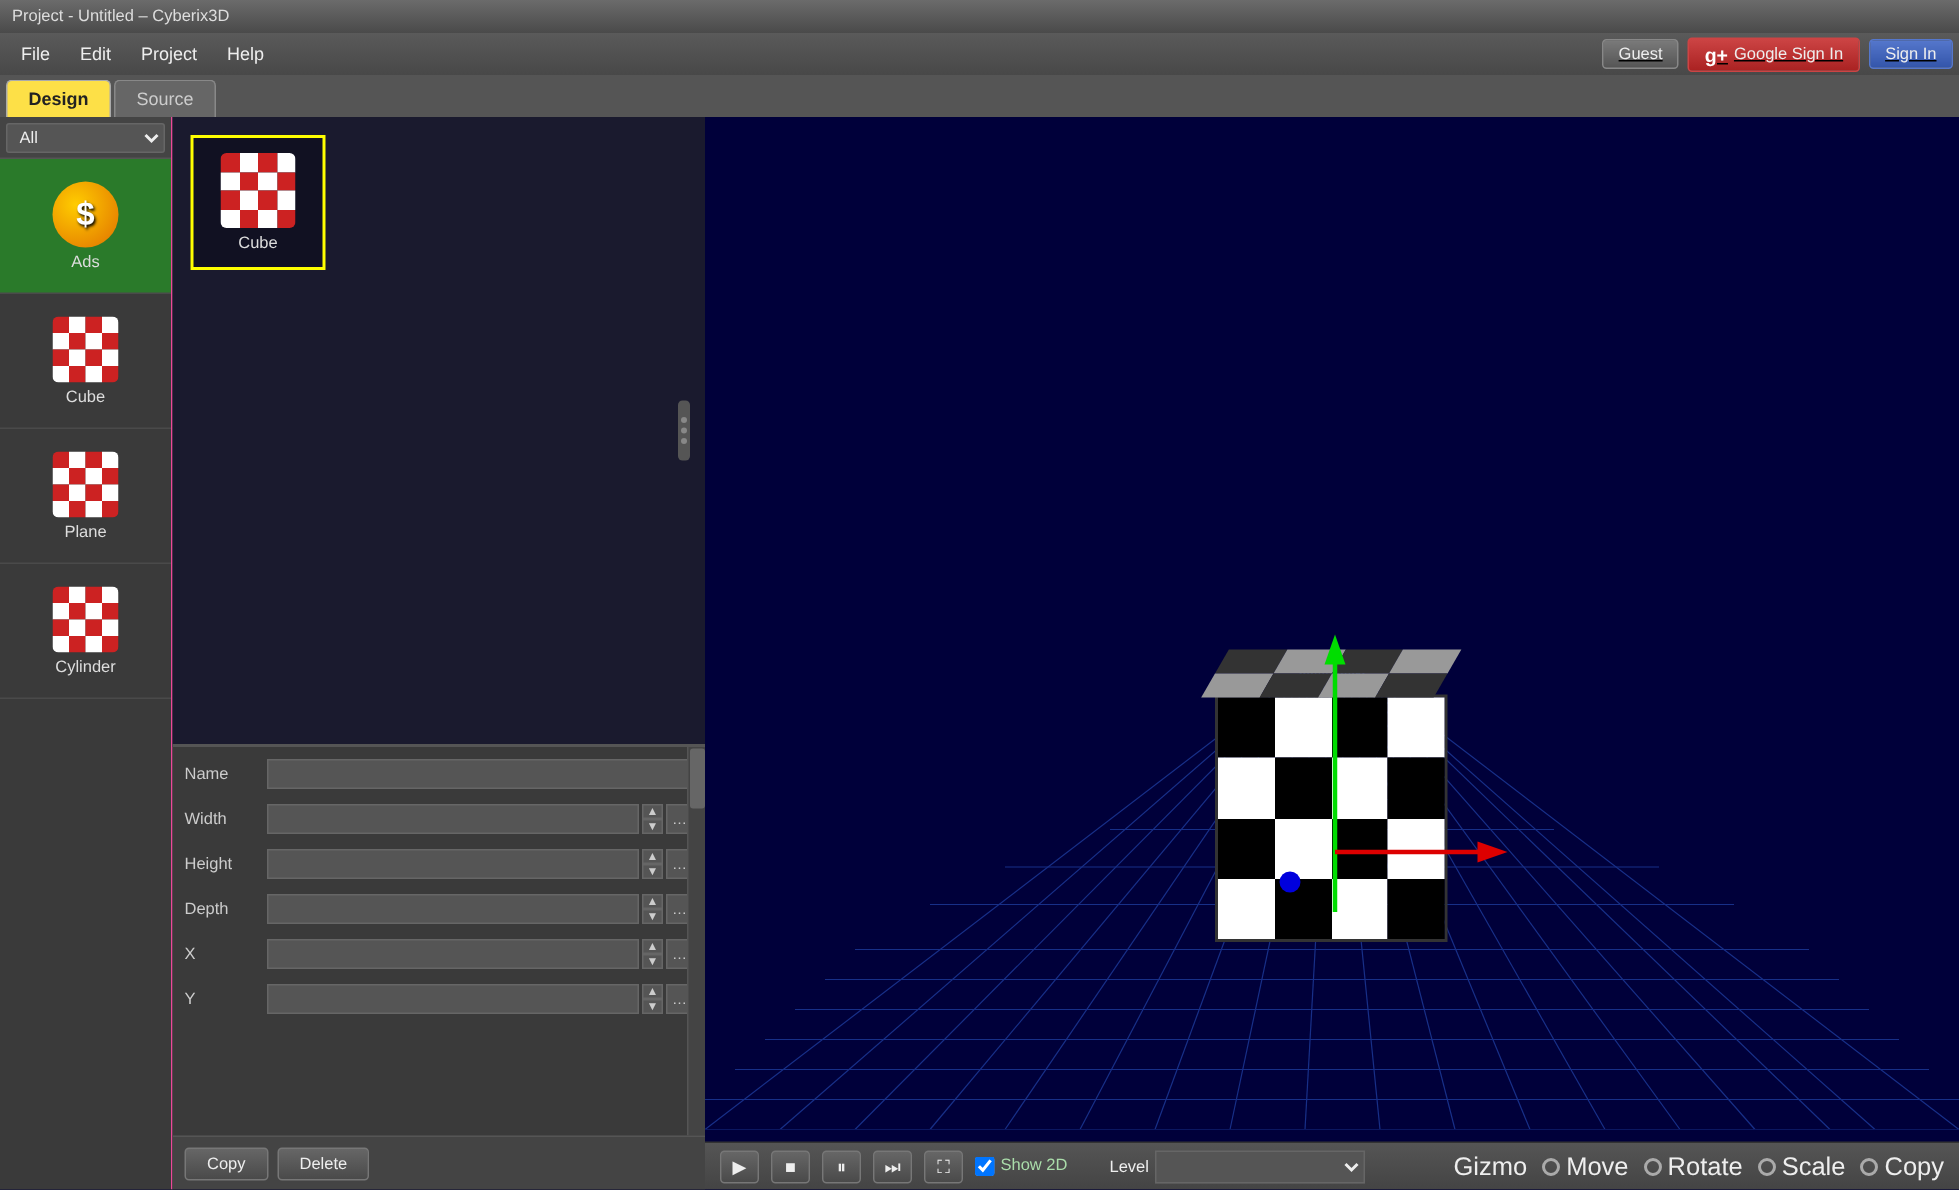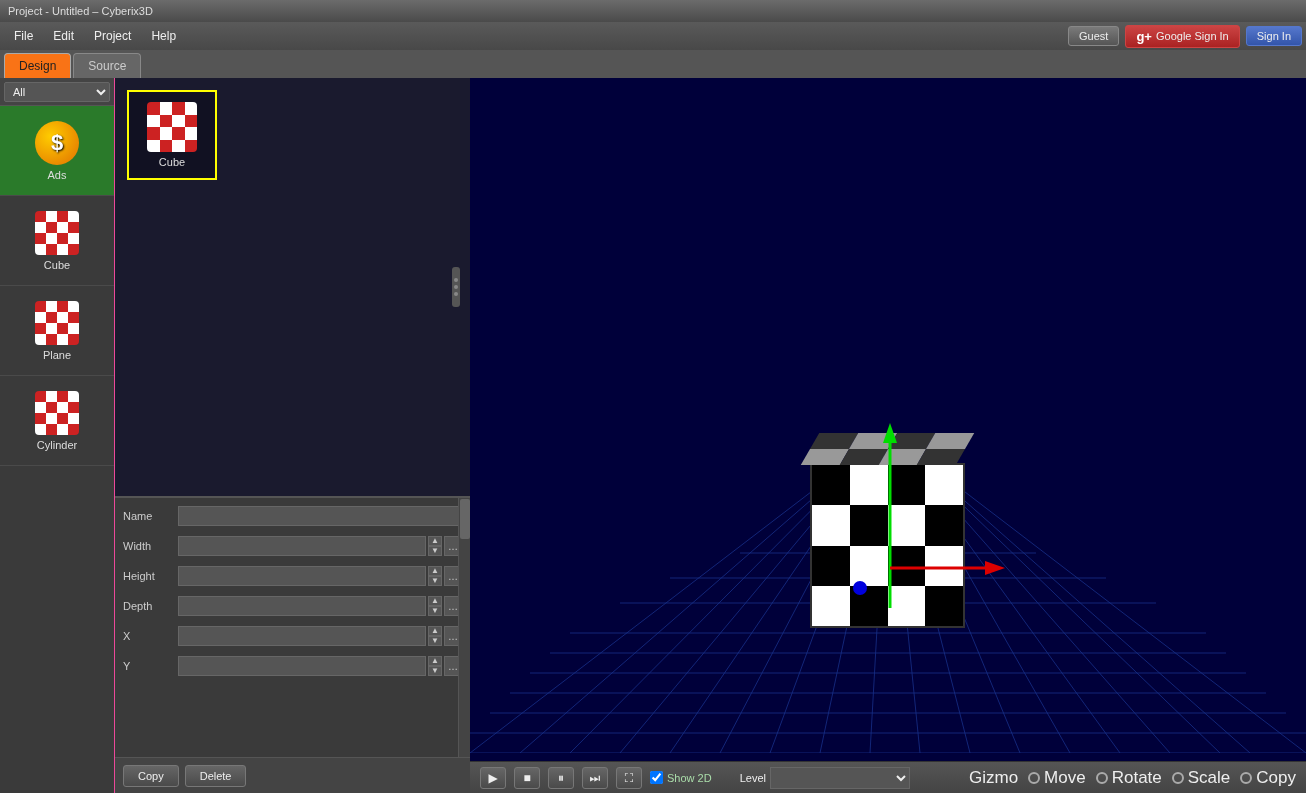--- a/index.html
+++ b/index.html
@@ -16,21 +16,21 @@
     #menubar {
       width: 100%; height: 28px; background: linear-gradient(to bottom, #5a5a5a, #484848);
       display: flex; align-items: center; padding: 0 4px; gap: 0;
     }
     .menu-item {
       padding: 4px 10px; color: #eee; font-size: 12px; cursor: pointer;
     }
 
     
     #auth-area {
-      margin-left: auto; display: flex; align-items: center; gap: 6px;
+      margin-left: auto; display: flex; align-items: center; gap: 6px; text-decoration: underline;
     }
     .auth-btn {
       padding: 3px 10px; border-radius: 3px; font-size: 11px; cursor: pointer; border: 1px solid #888;
       color: #eee; background: linear-gradient(to bottom, #6a6a6a, #4a4a4a);
     }
     .google-btn {
       background: linear-gradient(to bottom, #c44, #a22);
       border-color: #c44; display: flex; align-items: center; gap: 4px;
     }
     .sign-in-btn {
@@ -43,21 +43,21 @@
 
     
     #tabbar {
       width: 100%; height: 28px; background: #555;
       display: flex; align-items: flex-end; padding: 0 4px;
     }
     .tab {
       padding: 5px 14px; font-size: 12px; cursor: pointer; border-radius: 4px 4px 0 0;
       color: #ccc; background: #666; border: 1px solid #888; border-bottom: none; margin-right: 2px;
     }
-    .tab.active { background: #f97316; color: #222; border-color: #aaa; }
+    .tab.active { background: #fde047; color: #222; border-color: #aaa; font-weight: bold; }
 
     
     #main-area {
       display: flex; width: 100%; height: calc(793px - 78px);
     }
 
     
     #sidebar {
       width: 115px; background: #3a3a3a; border-right: 1px solid #ec4899;
       display: flex; flex-direction: column; overflow: hidden;
@@ -190,21 +190,21 @@
       background: linear-gradient(to bottom, #555, #444);
       border-top: 1px solid #333; display: flex; align-items: center; padding: 0 10px; gap: 8px;
     }
     .status-btn {
       width: 26px; height: 22px; background: linear-gradient(to bottom, #666, #4a4a4a);
       border: 1px solid #777; color: #eee; font-size: 12px; cursor: pointer;
       display: flex; align-items: center; justify-content: center; border-radius: 3px;
     }
 
     .show2d-area {
-      display: flex; align-items: center; gap: 4px; color: #aaddaa; font-size: 11px;
+      display: flex; gap: 4px; color: #aaddaa; font-size: 11px;
     }
     .level-area {
       display: flex; align-items: center; gap: 4px; color: #eee; font-size: 11px; margin-left: 20px;
     }
     .level-select {
       width: 140px; height: 22px; background: #555; border: 1px solid #666;
       color: #eee; font-size: 11px;
     }
 
     .gizmo-area {

